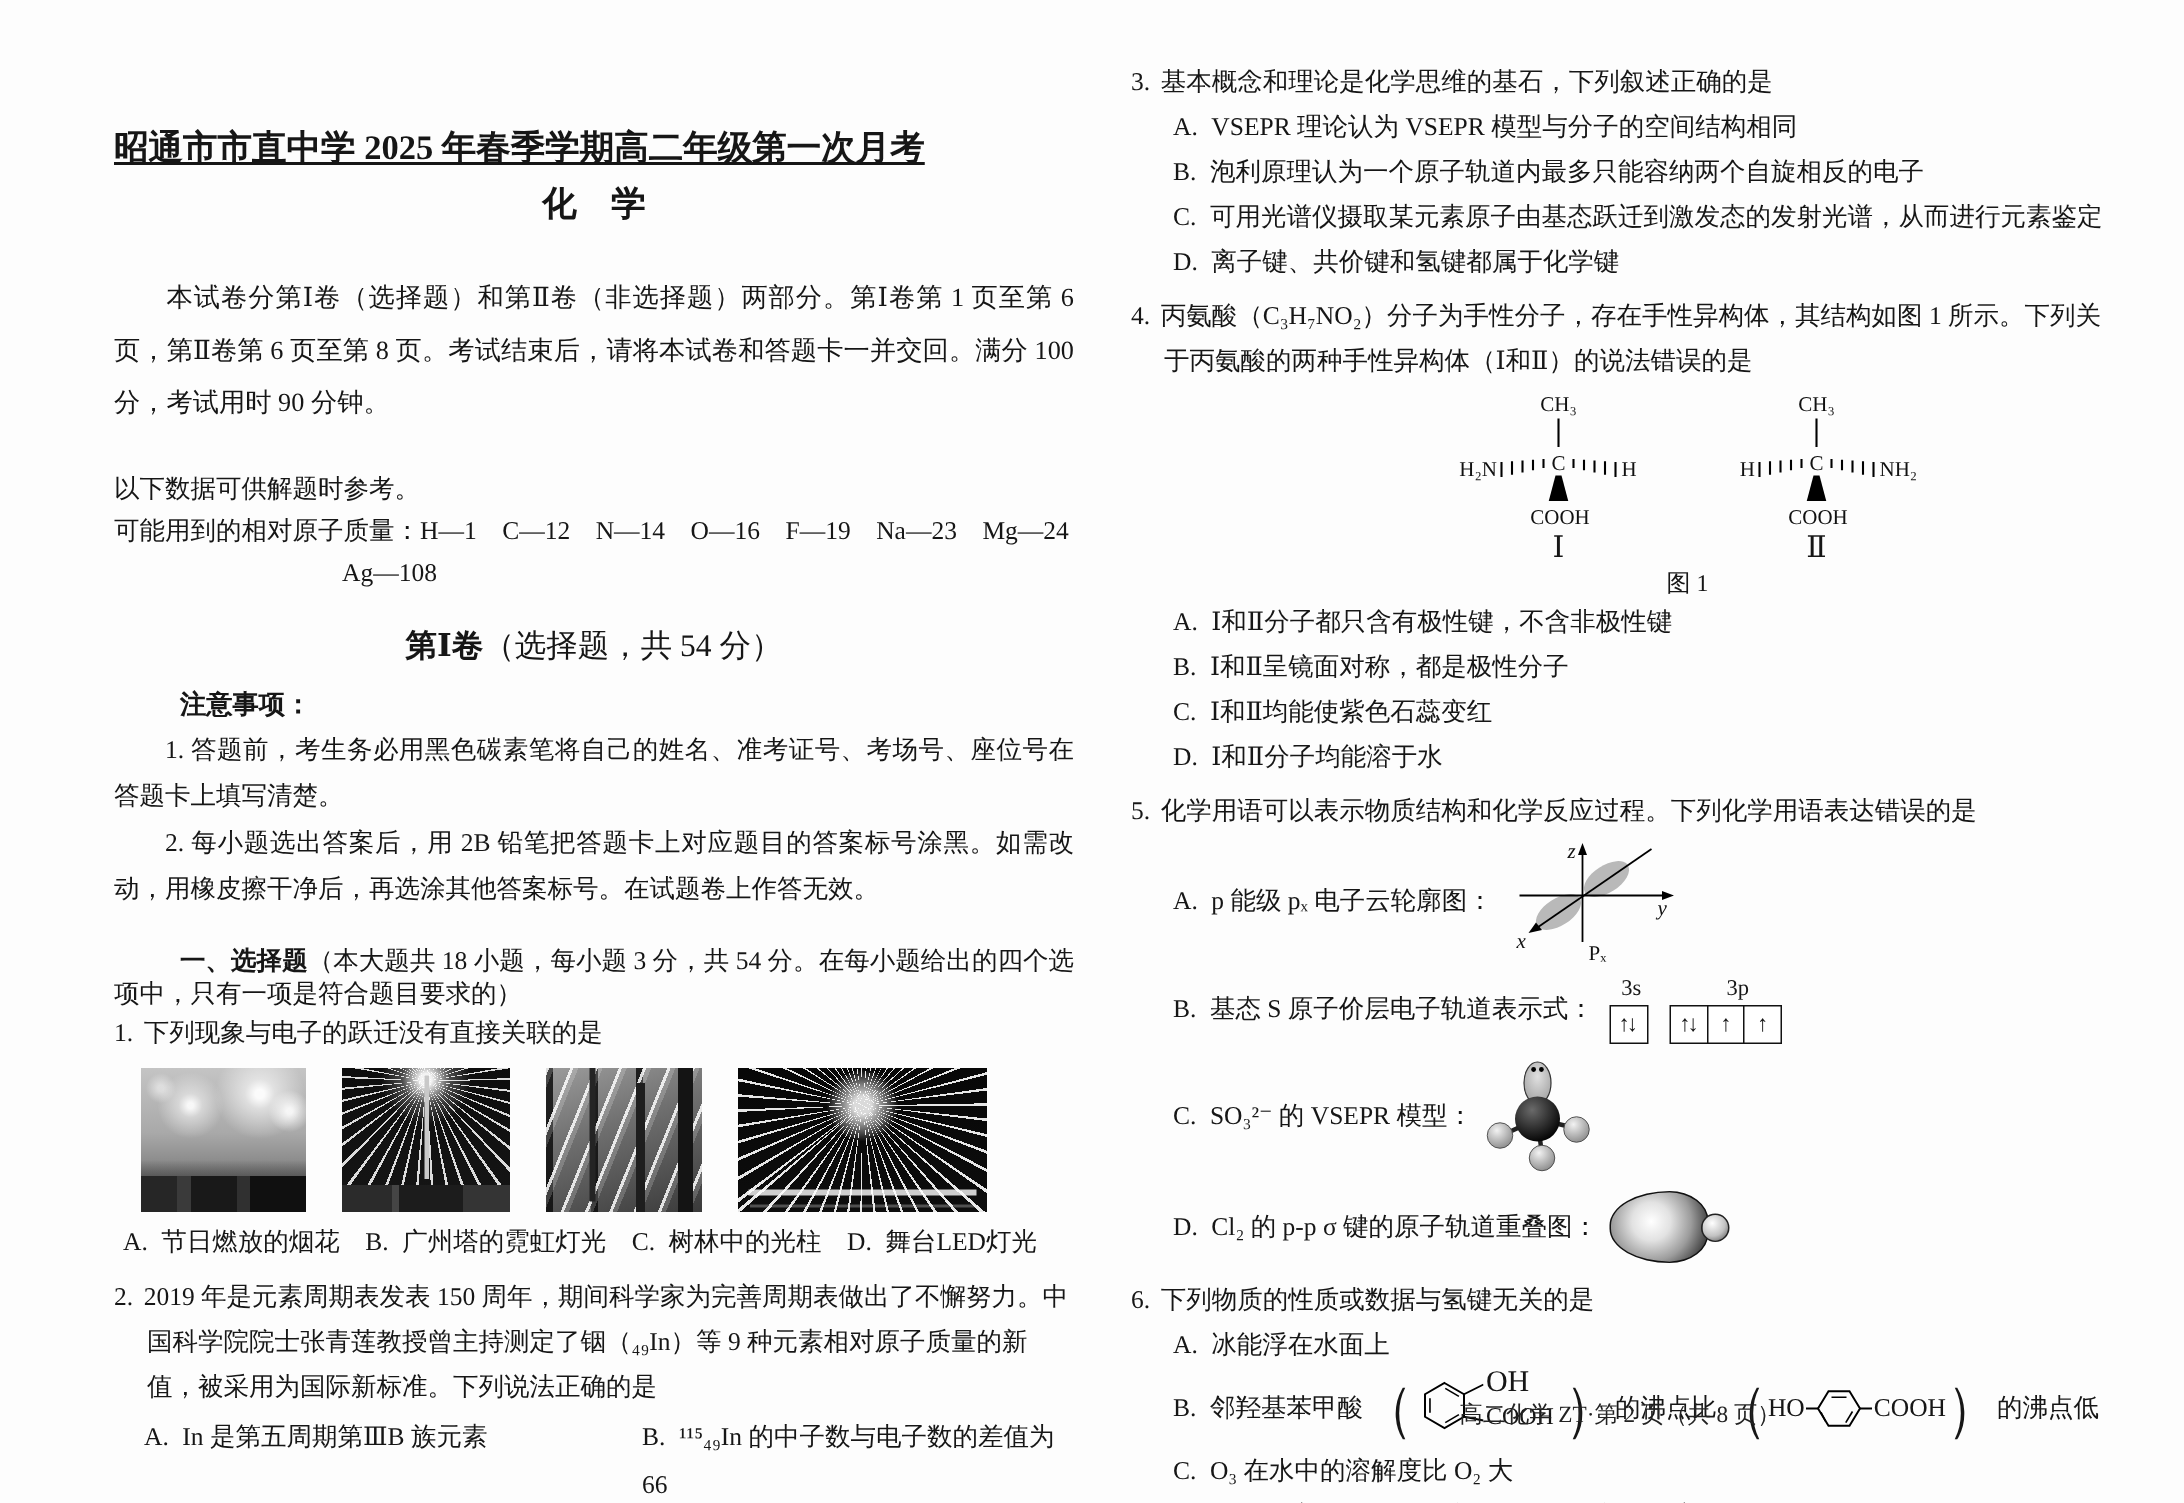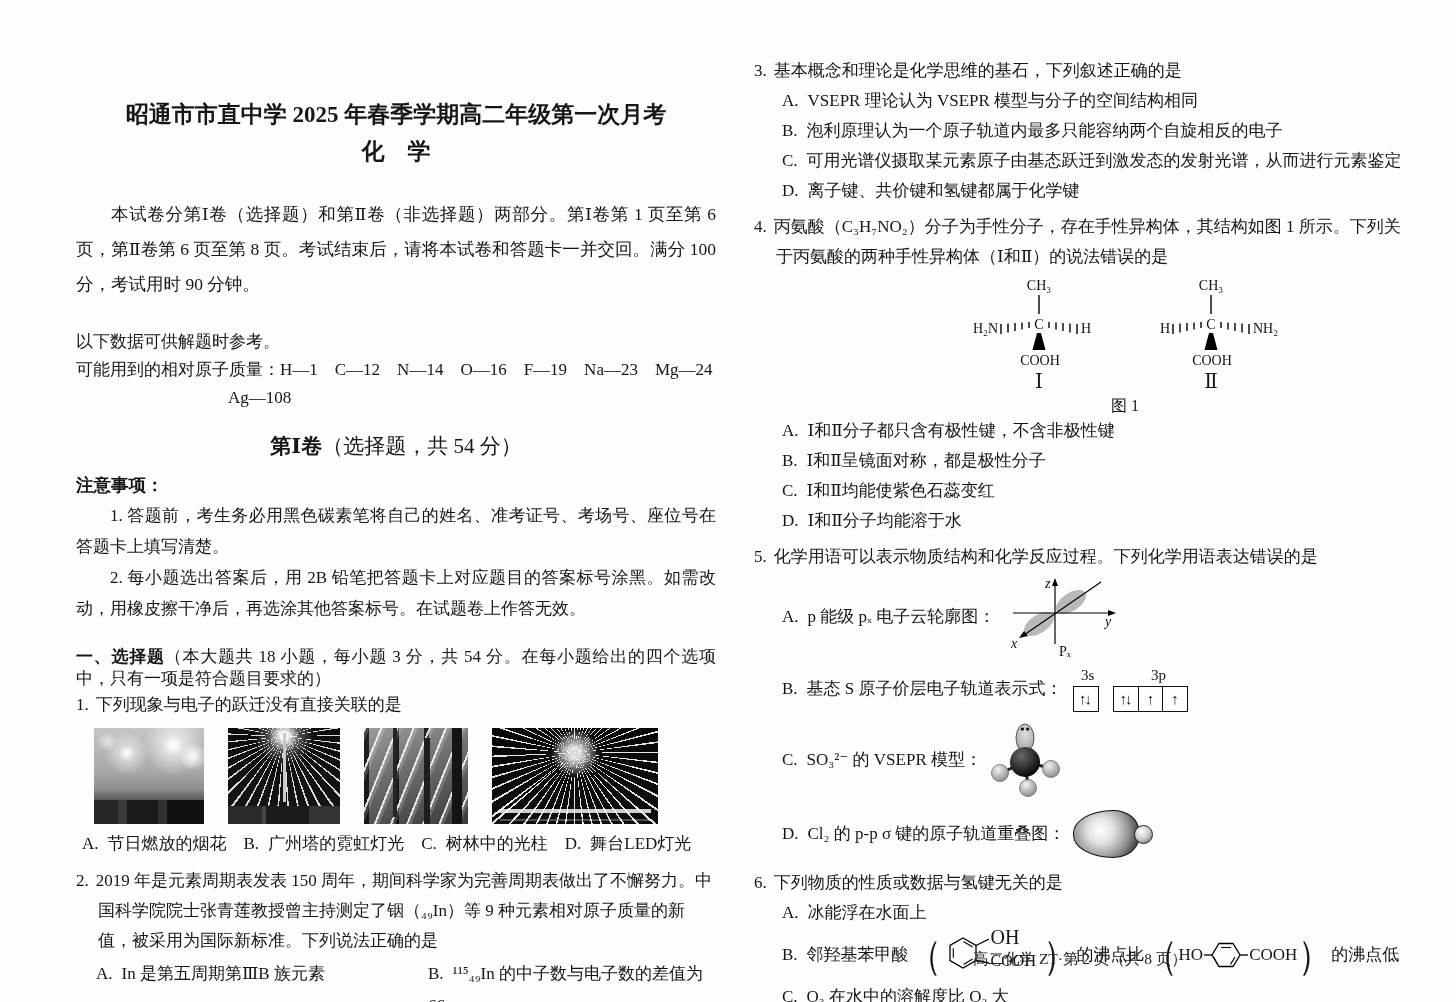--- a/index.html
+++ b/index.html
@@ -2,33 +2,33 @@
 <html><head>
 <meta charset="utf-8">
 <style>
   html,body{margin:0;padding:0;}
   body{
     width:1456px;height:1002px;position:relative;overflow:hidden;
     background:#fdfdfd;color:#161616;
     font-family:"Liberation Serif","DejaVu Serif",serif;
     font-size:17px;
   }
-  .page{position:absolute;top:16px;height:844px;background:transparent;}
+  .page{position:absolute;top:0;height:844px;background:transparent;}
   .page1{left:76px;width:640px;}
   .page2{left:754px;width:652px;}
 
-  .title{margin:84px 0 0;text-align:center;font-size:23px;font-weight:700;line-height:30px;}
+  .title{margin:84px 0 0;font-size:23px;font-weight:700;line-height:30px;text-decoration:underline;}
   .subtitle{margin:6px 0 0;text-align:center;font-size:23px;font-weight:700;}
   .intro{margin:30px 0 0;line-height:35px;text-indent:2em;text-align:justify;font-size:17.5px;}
   .refnote{margin:26px 0 0;line-height:28px;}
   .masses{margin:0;line-height:28px;}
   .masses2{margin:0 0 0 152px;line-height:28px;}
   .part-title{margin-top:20px;text-align:center;font-size:21px;line-height:28px;}
   .bold{font-weight:700;}
-  .b-sans{font-family:"Liberation Sans","DejaVu Sans",sans-serif;font-weight:700;}
+  .b-sans{font-family:"Liberation Sans","DejaVu Sans",sans-serif;font-weight:700;margin-left:44px;}
   .notice{margin-top:10px;font-size:17.5px;line-height:30px;}
   .note{margin:0;text-indent:2em;line-height:31px;text-align:justify;}
   .sec{margin:22px 0 0;line-height:22px;text-align:justify;}
   .qstem{line-height:30px;}
   .hang{padding-left:22px;text-indent:-22px;}
   .qnum{margin-right:7px;}
   .olabel{margin-right:9px;}
 
   
   .photo-row{display:flex;margin:8px 0 0 18px;gap:24px;}

